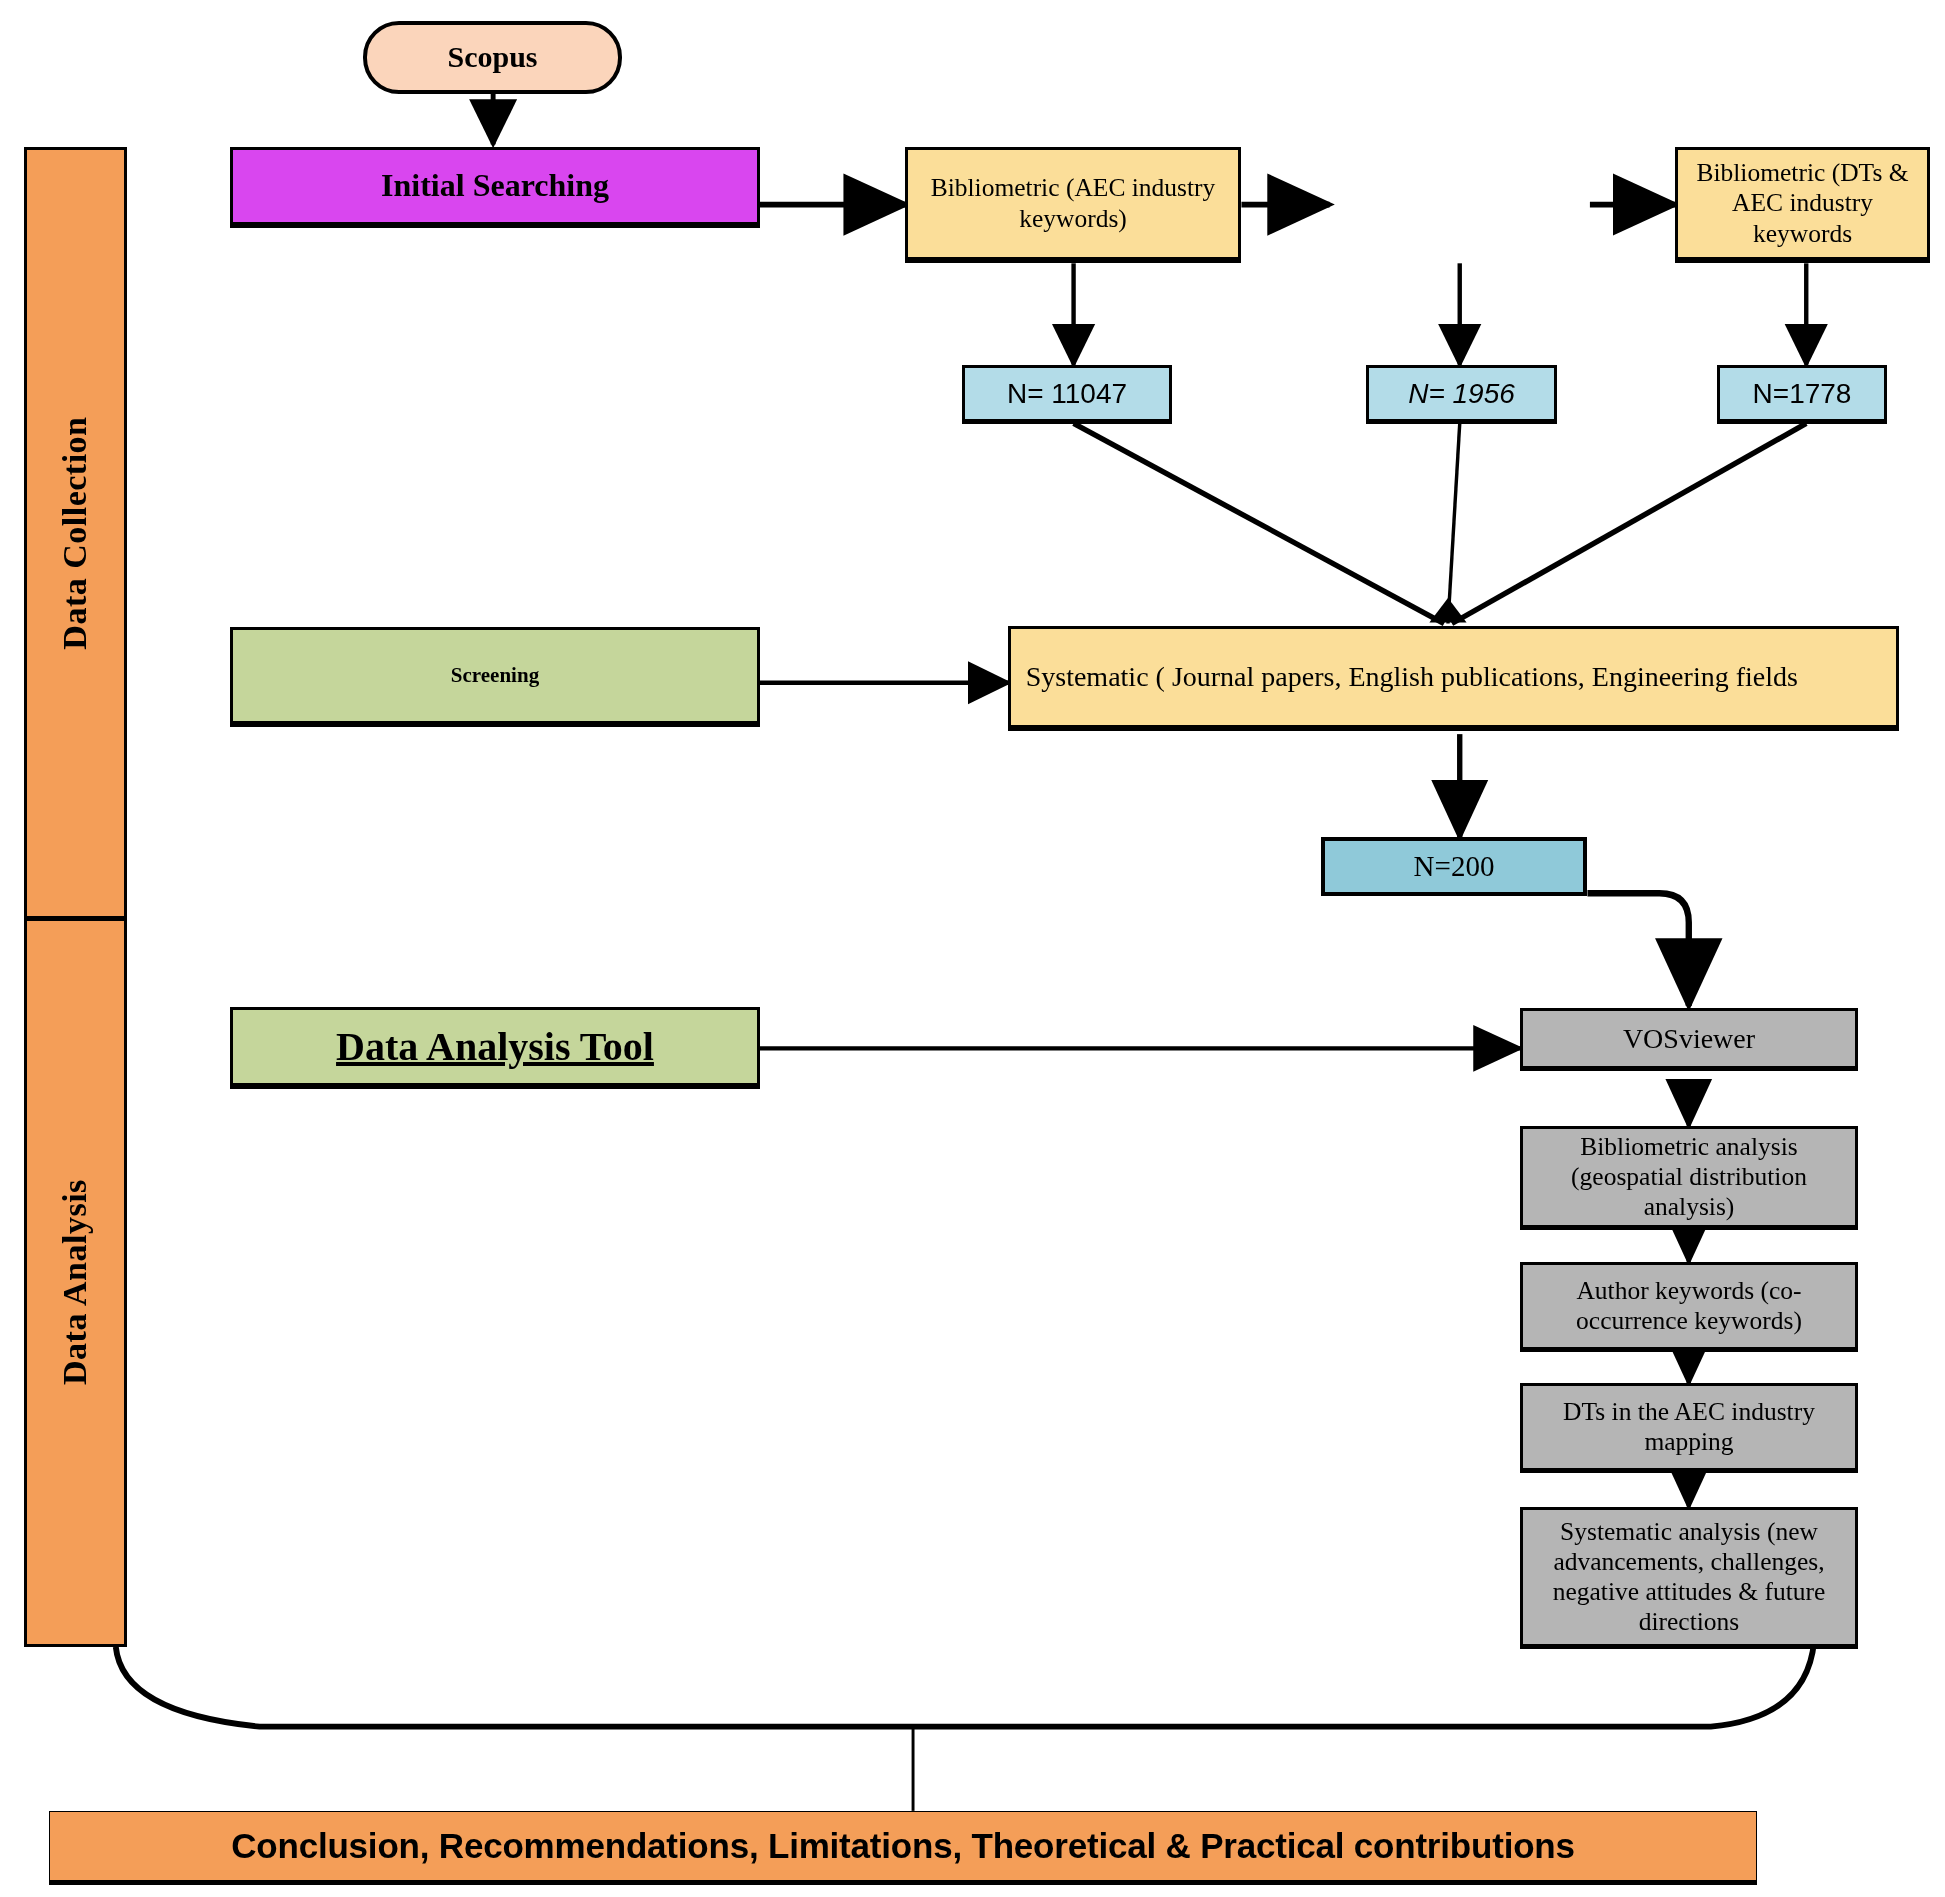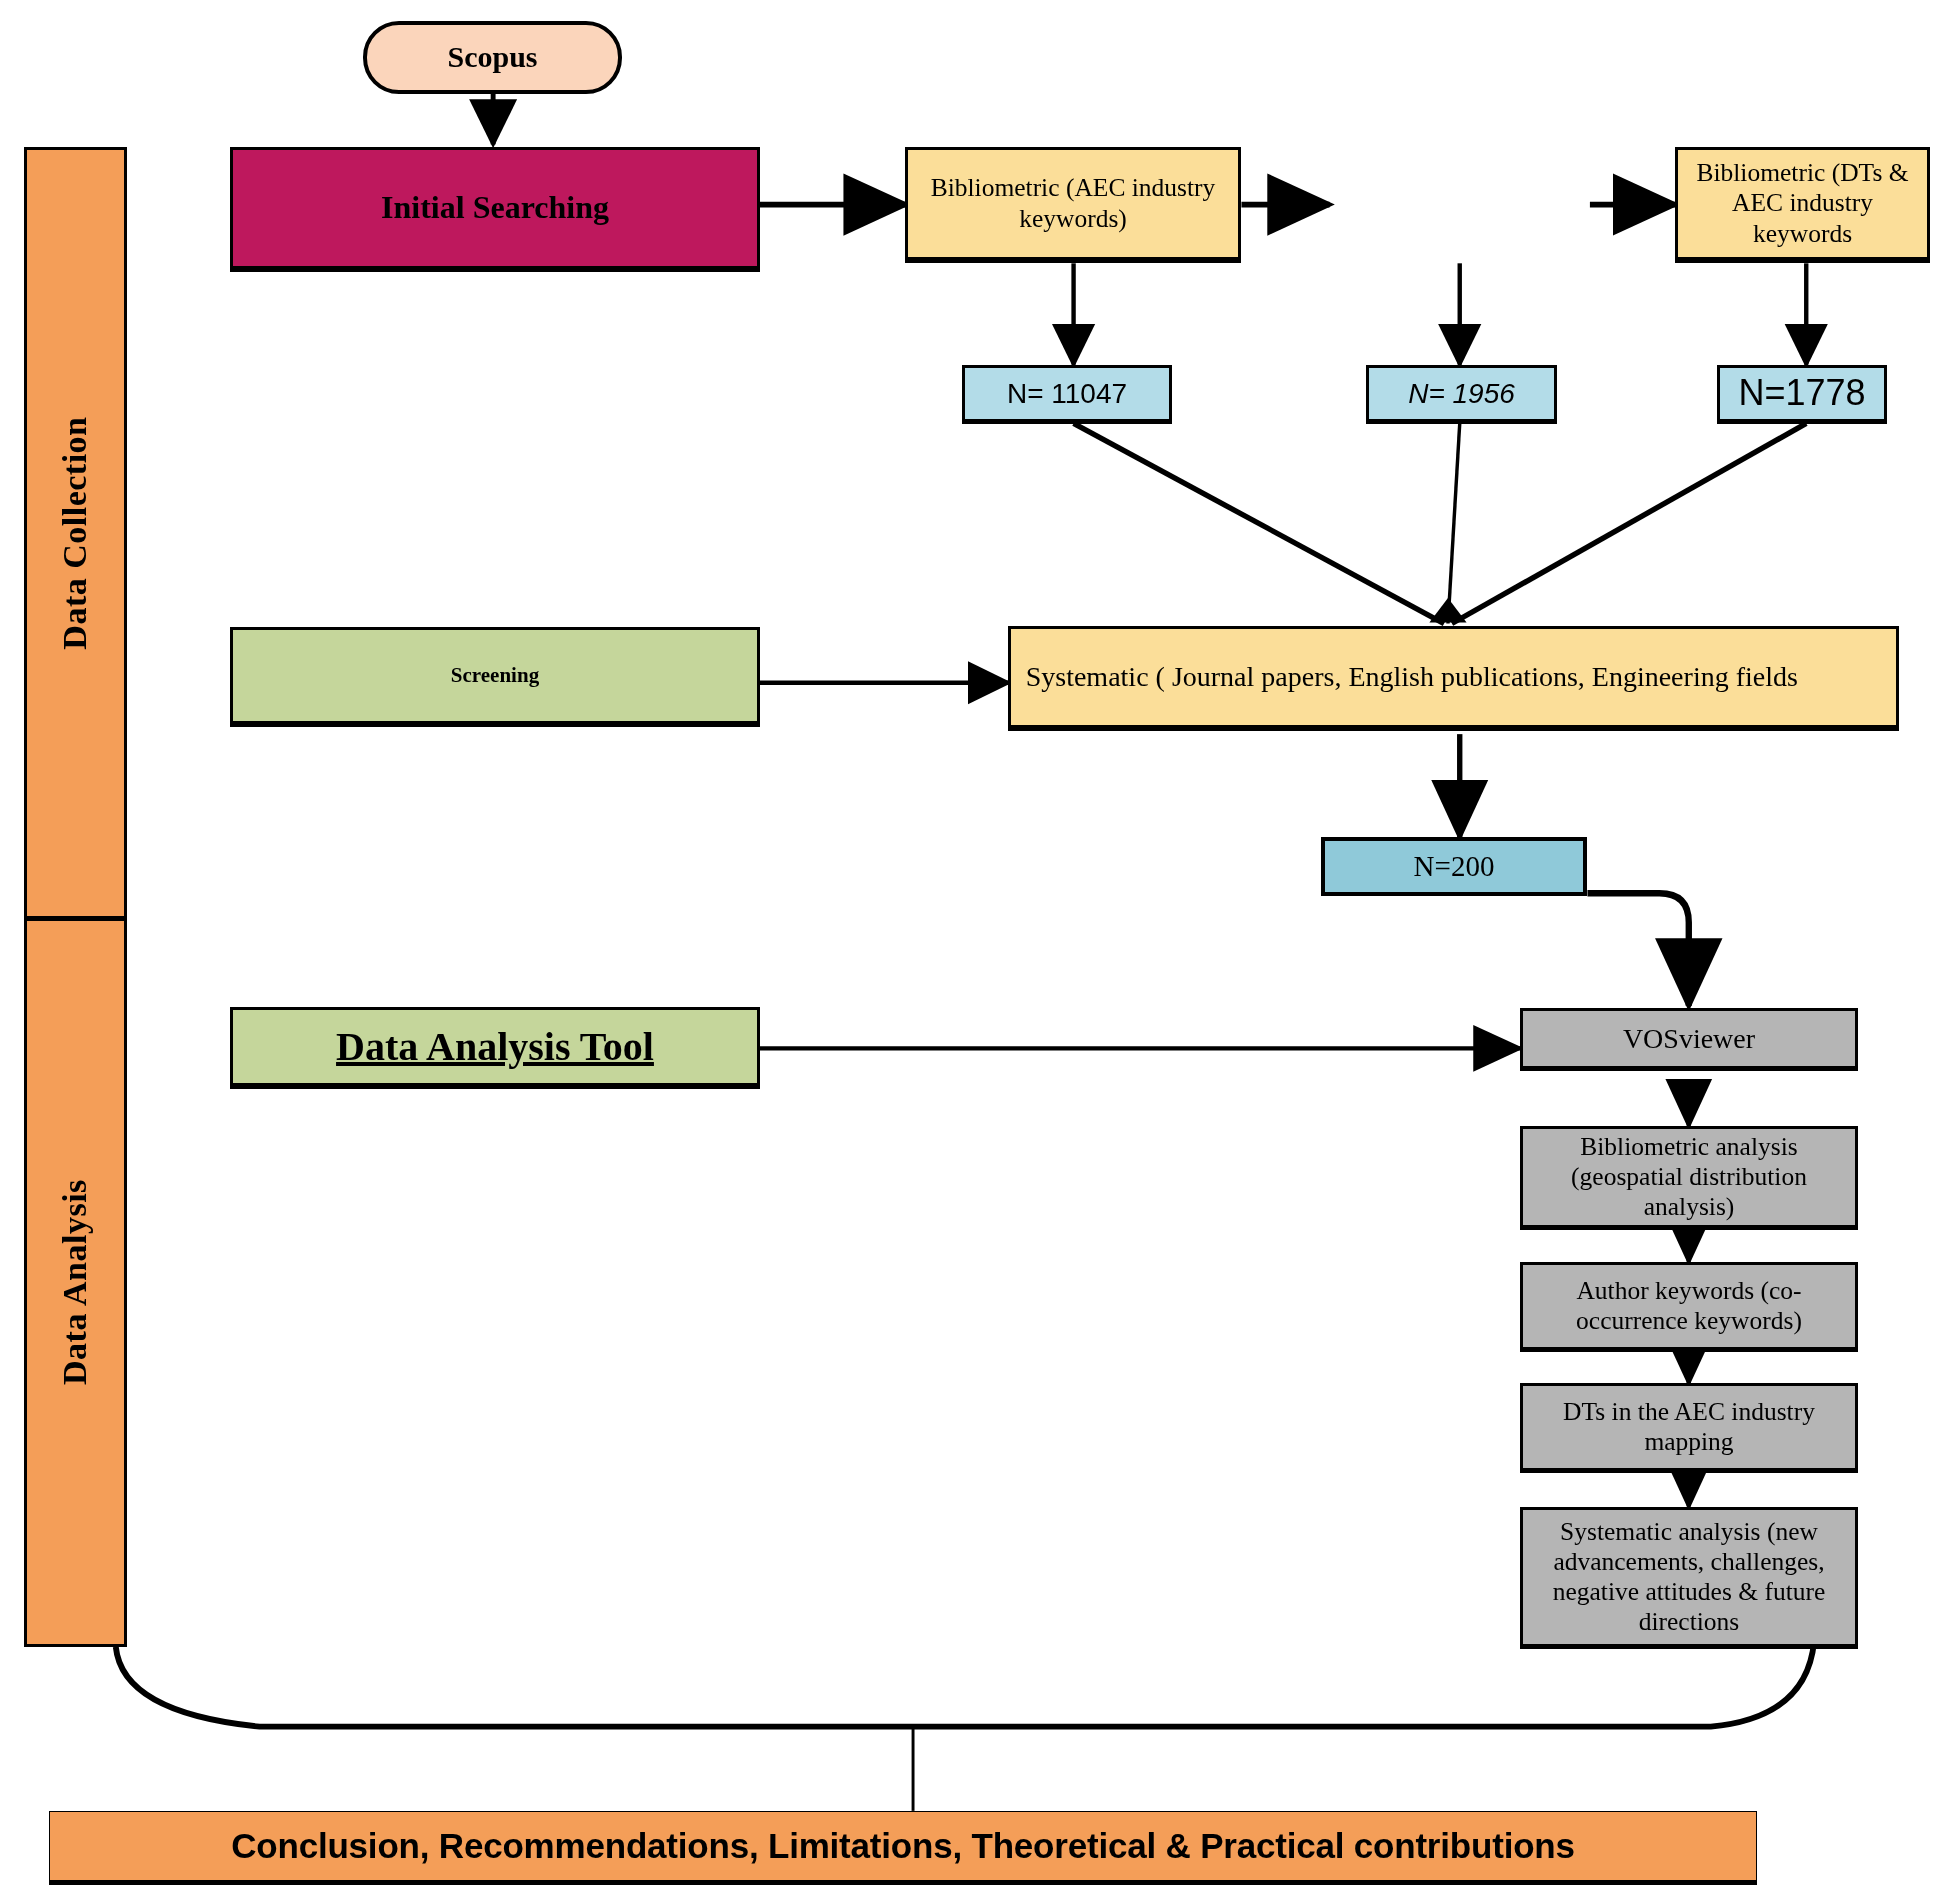--- a/index.html
+++ b/index.html
@@ -69,21 +69,21 @@
     <span class="tx rot serif bold" style="font-size:34px;letter-spacing:0.5px;">Data Collection</span>
   </div>
   <div class="node" style="left:23.5px;top:919px;width:103px;height:728px;background:#F49E58;border-width:3.9px;border-top-width:2px;">
     <span class="tx rot serif bold" style="font-size:34px;letter-spacing:0.5px;">Data Analysis</span>
   </div>
 
   <div class="node" style="left:363px;top:20.6px;width:259px;height:73px;background:#FBD5BB;border-width:4.4px;border-radius:36px;">
     <span class="tx serif bold" style="font-size:30px;">Scopus</span>
   </div>
 
-  <div class="node" style="left:230px;top:147px;width:530px;height:125px;background:#be185d;border-bottom-width:6.4px;">
+  <div class="node" style="left:230px;top:147px;width:530px;height:81px;background:#d946ef;border-bottom-width:6.4px;">
     <span class="tx serif bold" style="font-size:32px;">Initial Searching</span>
   </div>
   <div class="node" style="left:230px;top:627px;width:530px;height:100px;background:#C5D69B;border-bottom-width:6.4px;">
     <span class="tx serif bold" style="font-size:21px;">Screening</span>
   </div>
   <div class="node" style="left:230px;top:1007px;width:530px;height:82px;background:#C5D69B;border-bottom-width:6.4px;">
     <span class="tx serif bold" style="font-size:40px;text-decoration:underline;">Data Analysis Tool</span>
   </div>
 
   <div class="node" style="left:905px;top:147px;width:336px;height:116px;background:#FBDE99;border-bottom-width:6.4px;">
@@ -93,21 +93,21 @@
     <span class="tx serif" style="font-size:25.5px;">Bibliometric (DTs &amp; AEC industry keywords</span>
   </div>
 
   <div class="node" style="left:962px;top:365px;width:210px;height:59px;background:#B3DCE8;border-bottom-width:5.9px;">
     <span class="tx sans" style="font-size:28px;">N= 11047</span>
   </div>
   <div class="node" style="left:1366px;top:365px;width:191px;height:59px;background:#B3DCE8;border-bottom-width:5.9px;font-style:italic;">
     <span class="tx sans" style="font-size:28px;">N= 1956</span>
   </div>
   <div class="node" style="left:1717px;top:365px;width:170px;height:59px;background:#B3DCE8;border-bottom-width:5.9px;">
-    <span class="tx sans" style="font-size:36px;">N=1778</span>
+    <span class="tx sans" style="font-size:28px;">N=1778</span>
   </div>
 
   <div class="node lft" style="left:1008px;top:626px;width:891px;height:105px;background:#FBDE99;border-bottom-width:6.4px;">
     <span class="tx serif" style="font-size:28px;padding-left:14.7px;text-align:left;">Systematic ( Journal papers, English publications, Engineering fields</span>
   </div>
 
   <div class="node" style="left:1321px;top:837px;width:266px;height:59px;background:#8FC9D9;border-width:4.9px;">
     <span class="tx serif" style="font-size:29px;">N=200</span>
   </div>
 

